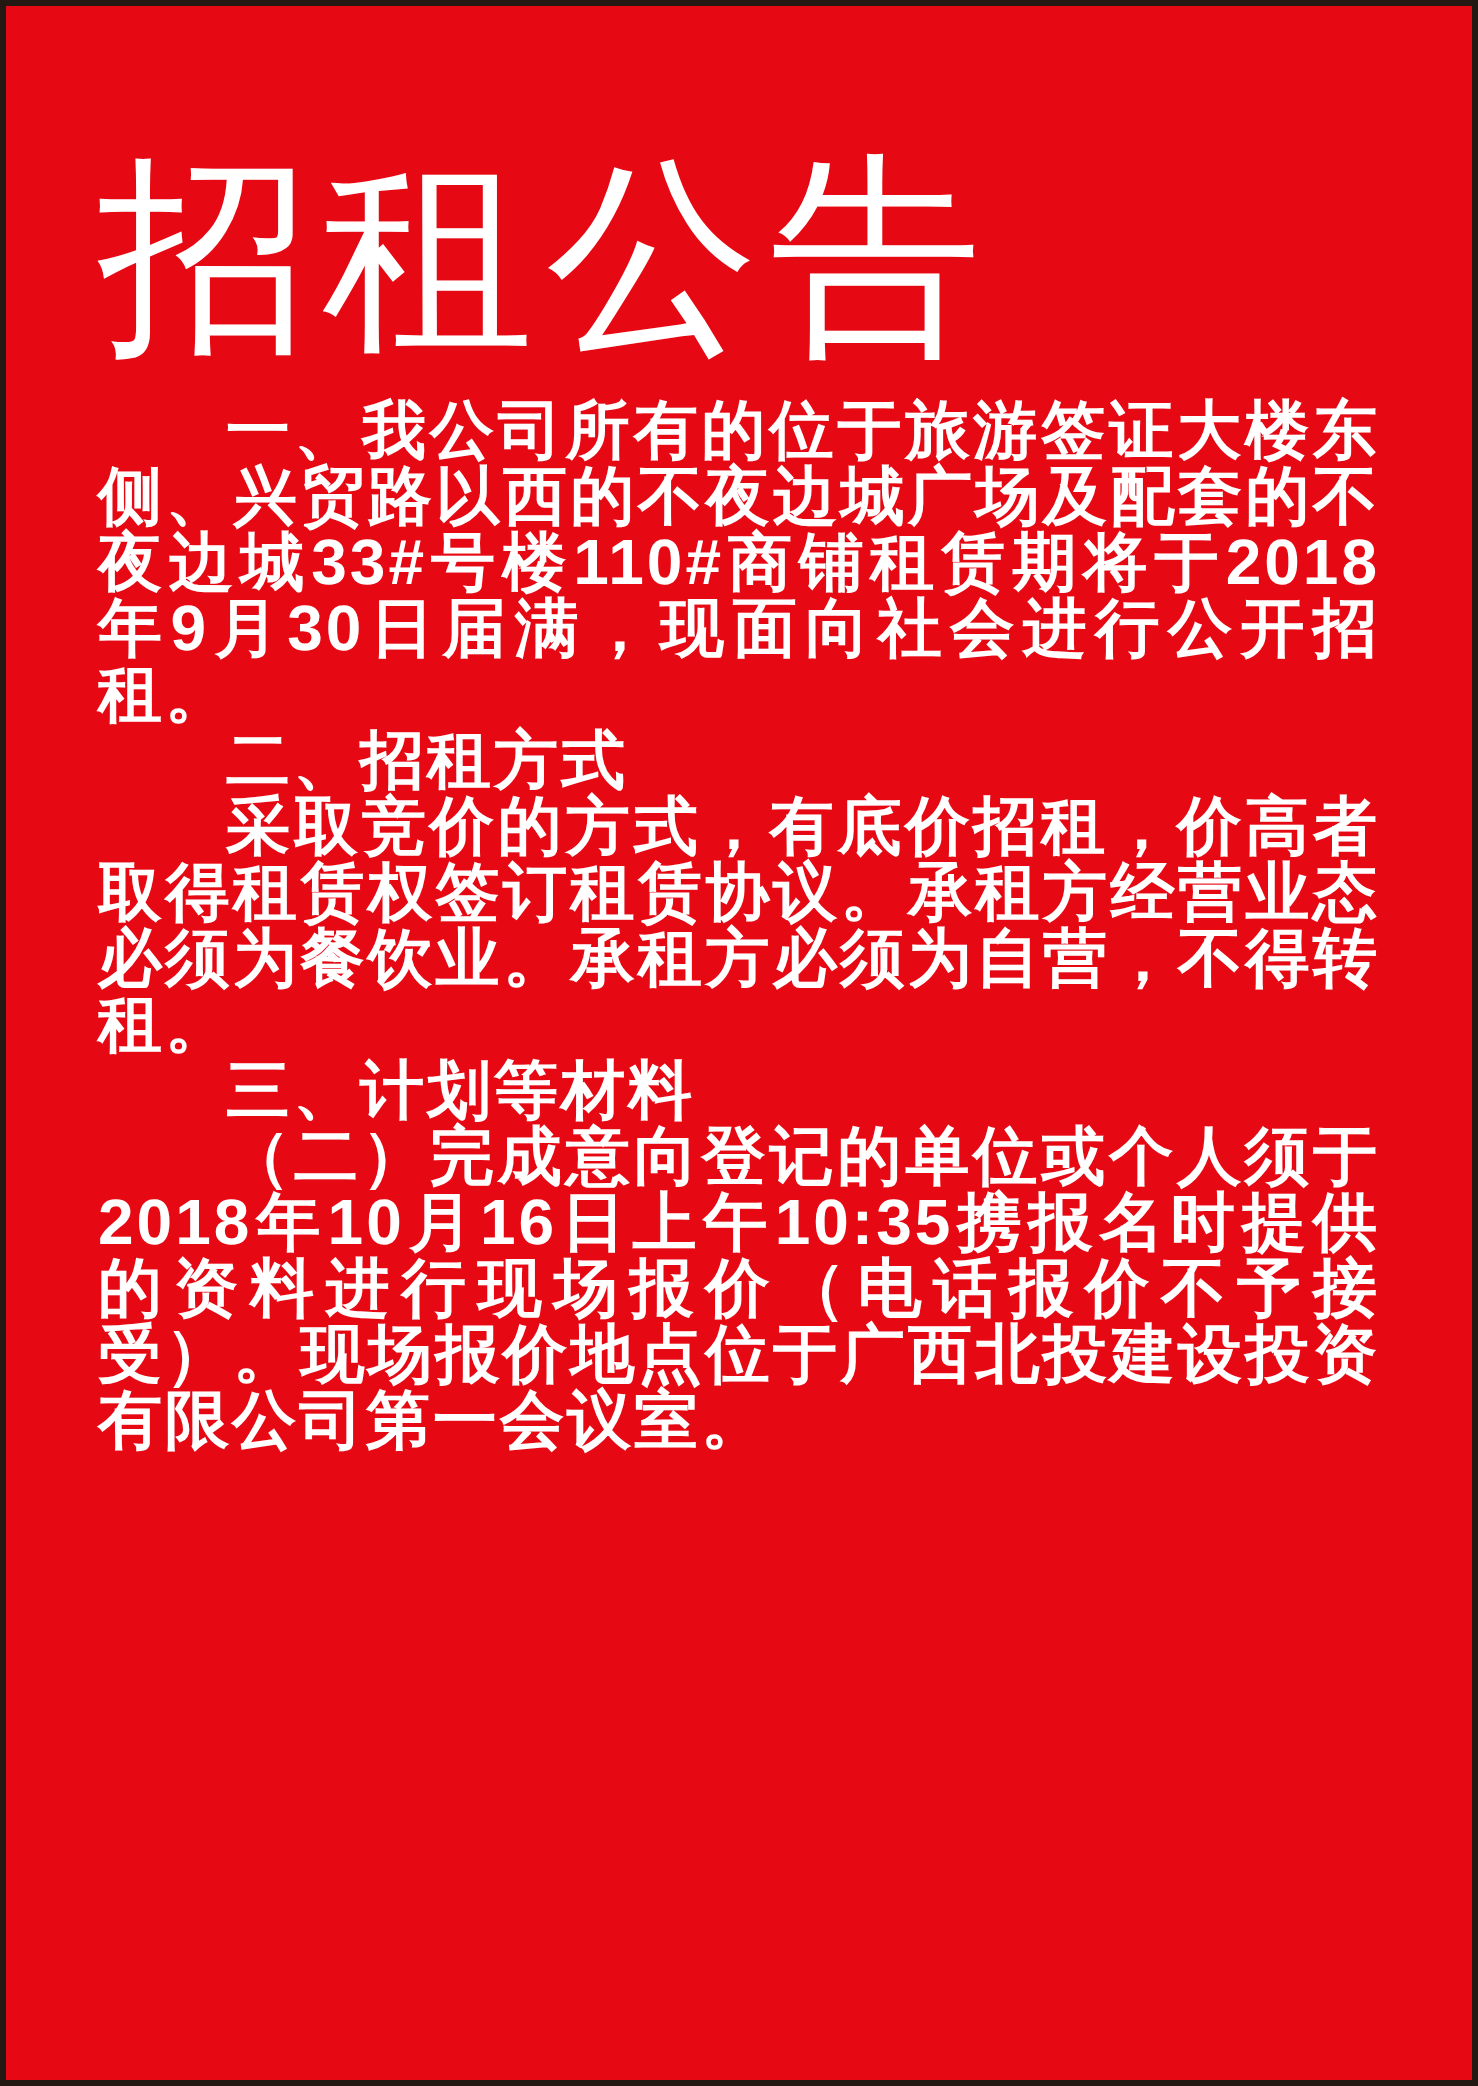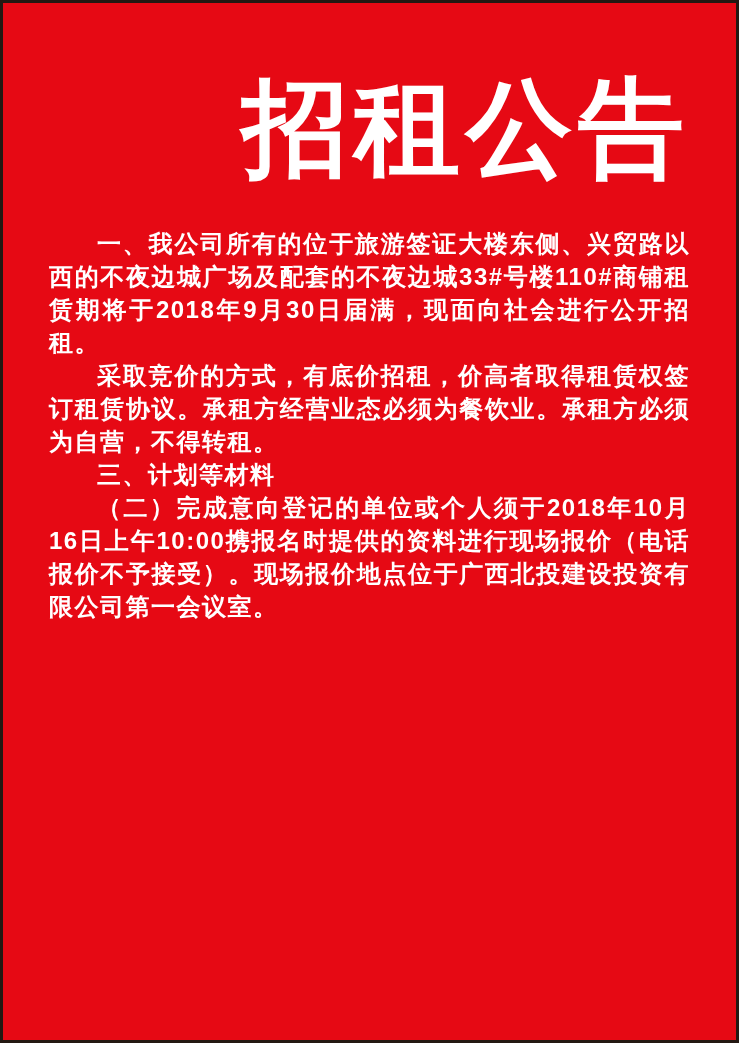--- a/index.html
+++ b/index.html
@@ -15,31 +15,30 @@
     background: #e60914;
     border: 3px solid #231812;
     outline: 1px solid #ffffff;
     padding: 0 46px;
     overflow: hidden;
     color: #ffffff;
     font-family: "Liberation Sans", sans-serif;
   }
   .poster-title {
     margin-top: 58px;
-    text-align: right;
+    text-align: left;
     font-family: "Liberation Serif", serif;
-    font-weight: bold;
+    font-weight: normal;
     font-size: 106px;
     line-height: 1.3;
     letter-spacing: 6px;
     white-space: nowrap;
   }
   .poster-body {
-    margin-top: 28px;
-    font-size: 24px;
+    font-size: 32px;
     font-weight: bold;
     line-height: 33px;
     letter-spacing: 1.5px;
     text-align: justify;
   }
   .poster-body p {
     margin: 0;
     text-indent: 2em;
   }
   .contact-line {
@@ -53,18 +52,19 @@
 </style>
 </head>
 <body>
 
 <div class="poster">
 
   <div class="poster-title">招租公告</div>
 
   <div class="poster-body">
     <p>一、我公司所有的位于旅游签证大楼东侧、兴贸路以西的不夜边城广场及配套的不夜边城33#号楼110#商铺租赁期将于2018年9月30日届满，现面向社会进行公开招租。</p>
+    <p>二、招租方式</p>
     <p>采取竞价的方式，有底价招租，价高者取得租赁权签订租赁协议。承租方经营业态必须为餐饮业。承租方必须为自营，不得转租。</p>
     <p>三、计划等材料</p>
-    <p>（二）完成意向登记的单位或个人须于2018年10月16日上午10:00携报名时提供的资料进行现场报价（电话报价不予接受）。现场报价地点位于广西北投建设投资有限公司第一会议室。</p>
+    <p>（二）完成意向登记的单位或个人须于2018年10月16日上午10:35携报名时提供的资料进行现场报价（电话报价不予接受）。现场报价地点位于广西北投建设投资有限公司第一会议室。</p>
   </div>
 
 </div>
 
 </body></html>

